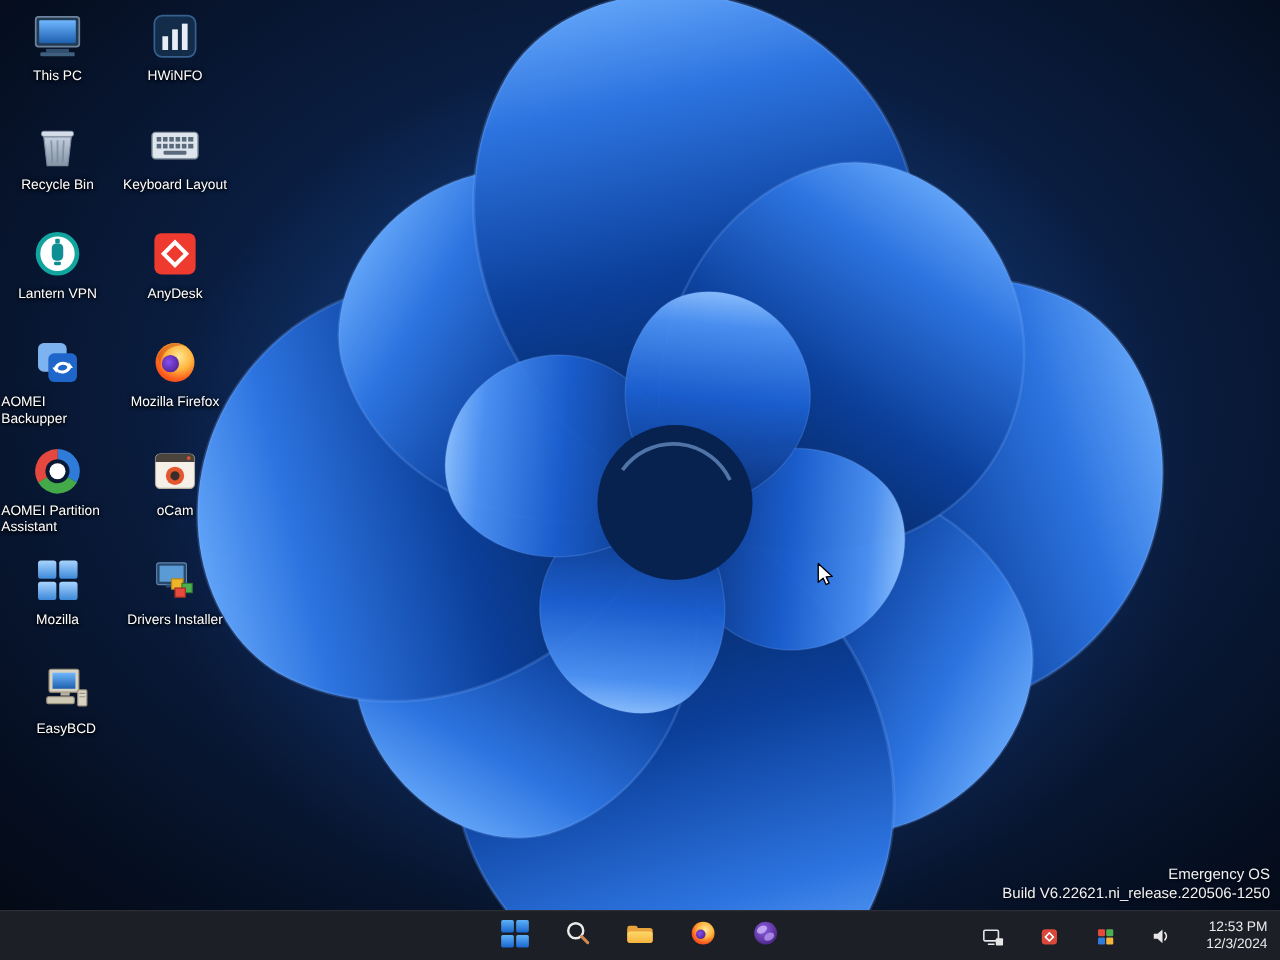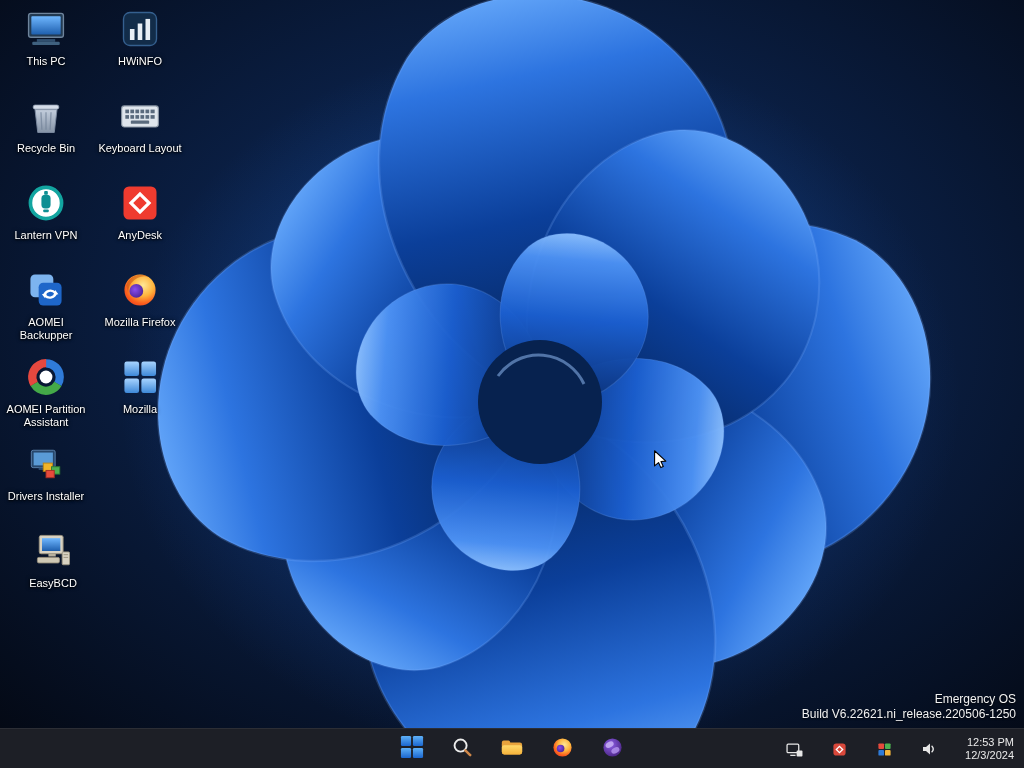--- a/index.html
+++ b/index.html
@@ -7,21 +7,21 @@
   body { font-family: "Liberation Sans", sans-serif; background:#000; }
   #screen { position:relative; width:1024px; height:768px; overflow:hidden; background:#04070f; }
 
   #wallpaper { position:absolute; inset:0; width:100%; height:100%; }
 
   
   #icons { position:absolute; left:0; top:0; display:grid; grid-template-columns:92px 96px; grid-auto-rows:87px; justify-items:center; z-index:2; }
   .cell { width:92px; padding-top:6px; display:flex; flex-direction:column; align-items:center; cursor:default; }
   .cell.c1 { grid-column:1;padding-left:14px; }
   .ic { width:46px; height:46px; display:flex; align-items:center; justify-content:center; }
-  .lbl { margin-top:3px; max-width:90px; font-size:11px; line-height:13px; color:#fff; text-align:center;
+  .lbl { margin-top:3px; max-width:90px; font-size:11px; line-height:13px; color:#fff; text-align:left;
          text-shadow:0 1px 2px #000, 0 0 4px rgba(0,0,0,.9); word-wrap:break-word; }
 
   
   #build { position:absolute; right:8px; bottom:46px; text-align:right; color:#f2f2f2; font-size:12px; line-height:15px;
            text-shadow:0 1px 2px rgba(0,0,0,.8); z-index:3; }
 
   
   #taskbar { position:absolute; left:0; right:0; bottom:0; height:40px; background:#1d1f26; border-top:1px solid rgba(255,255,255,.07); z-index:5; }
   .tb-center { position:absolute; left:50%; top:0; transform:translateX(-50%); height:40px; display:flex; align-items:center; gap:12px; }
   .tb-btn { width:38px; height:34px; display:flex; align-items:center; justify-content:center; border-radius:5px; cursor:pointer; }
@@ -230,20 +230,32 @@
         <svg viewBox="0 0 48 48" width="44" height="44">
           <circle cx="24" cy="24" r="15" fill="none" stroke="#2f7bd9" stroke-width="9" stroke-dasharray="31.4 62.8" transform="rotate(-90 24 24)"></circle>
           <circle cx="24" cy="24" r="15" fill="none" stroke="#44a948" stroke-width="9" stroke-dasharray="31.4 62.8" transform="rotate(30 24 24)"></circle>
           <circle cx="24" cy="24" r="15" fill="none" stroke="#e5483f" stroke-width="9" stroke-dasharray="31.4 62.8" transform="rotate(150 24 24)"></circle>
           <circle cx="24" cy="24" r="7" fill="#fff"></circle>
         </svg>
       </div>
       <div class="lbl">AOMEI Partition Assistant</div>
     </div>
 
+    <div class="cell">
+      <div class="ic">
+        <svg viewBox="0 0 48 48" width="44" height="44">
+          <rect x="7" y="9" width="34" height="30" rx="4" fill="#f5f1e8" stroke="#b9b0a0"></rect>
+          <path d="M7 13 a4 4 0 0 1 4 -4 h26 a4 4 0 0 1 4 4 v3 H7 Z" fill="#4a443c"></path>
+          <circle cx="36" cy="12.5" r="1.6" fill="#e4572e"></circle>
+          <circle cx="24" cy="28" r="8" fill="#e4572e"></circle>
+          <circle cx="24" cy="28" r="4" fill="#3a2f28"></circle>
+        </svg>
+      </div>
+      <div class="lbl">oCam</div>
+    </div>
 
 
     <div class="cell">
       <div class="ic">
         <svg viewBox="0 0 48 48" width="44" height="44">
           <rect x="7" y="7" width="16" height="16" rx="2.5" fill="url(#gWin)"></rect>
           <rect x="25.5" y="7" width="16" height="16" rx="2.5" fill="url(#gWin)"></rect>
           <rect x="7" y="25.5" width="16" height="16" rx="2.5" fill="url(#gWin)"></rect>
           <rect x="25.5" y="25.5" width="16" height="16" rx="2.5" fill="url(#gWin)"></rect>
         </svg>

